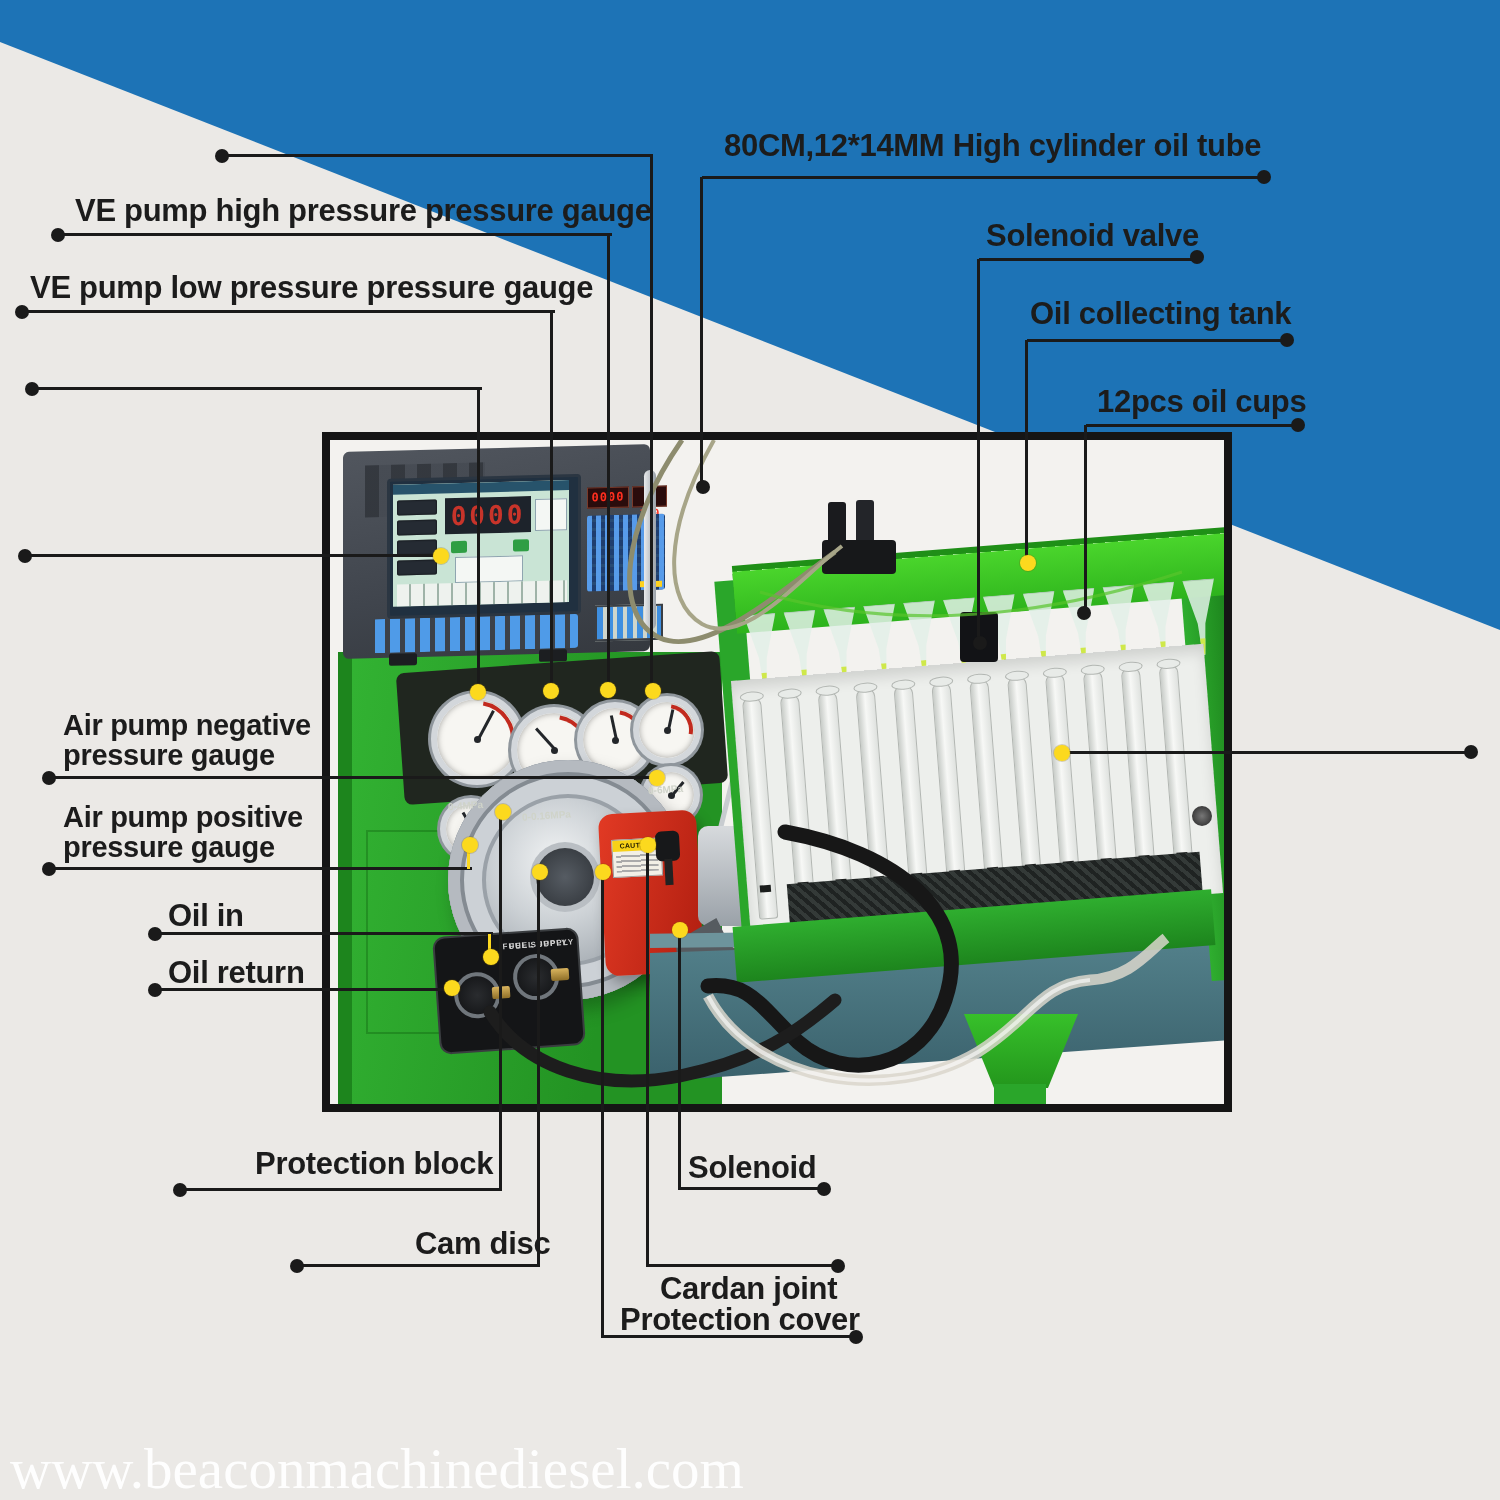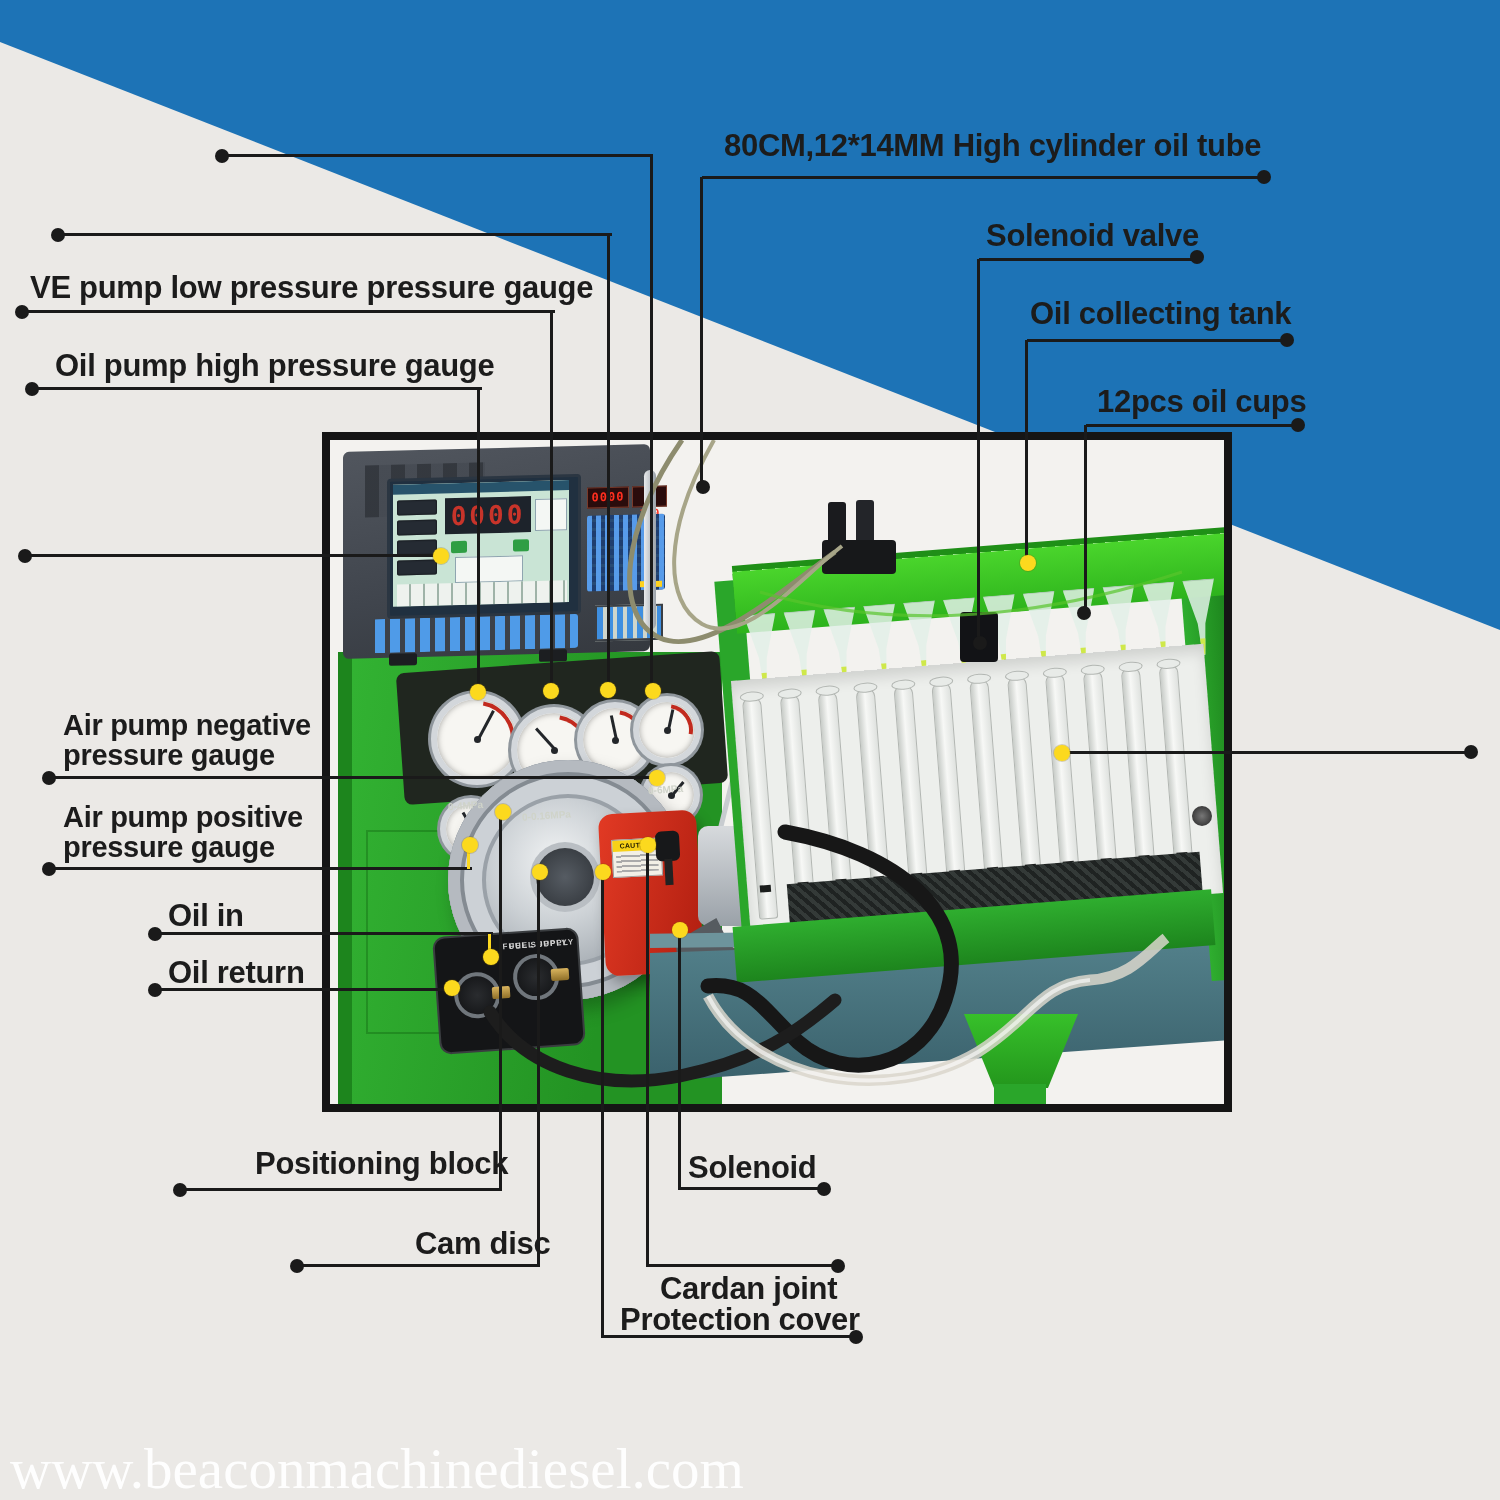--- a/index.html
+++ b/index.html
@@ -319,32 +319,32 @@
       <path d="M 378,556 C 424,644 560,664 648,612 C 700,580 710,544 760,540 C 800,538 818,512 836,498" fill="none" stroke="#d9d6cb" stroke-width="11" opacity=".85"></path>
       <path d="M 378,556 C 424,644 560,664 648,612 C 700,580 710,544 760,540" fill="none" stroke="#ffffff" stroke-width="4" opacity=".6"></path>
     </svg>
   </div>
 
   <div class="ln" style="left:222px;top:154px;width:431px;height:3px"></div>
   <div class="ln" style="left:650px;top:156px;width:3px;height:531px"></div>
   <div class="dt" style="left:215px;top:149px"></div>
   <div class="yd" style="left:645px;top:683px"></div>
 
+  <div class="lbl" style="left:75px;top:193px">VE pump high pressure pressure gauge</div>
   <div class="ln" style="left:58px;top:233px;width:554px;height:3px"></div>
   <div class="ln" style="left:607px;top:235px;width:3px;height:450px"></div>
   <div class="dt" style="left:51px;top:228px"></div>
   <div class="yd" style="left:600px;top:682px"></div>
 
   <div class="lbl" style="left:30px;top:270px">VE pump low pressure pressure gauge</div>
   <div class="ln" style="left:22px;top:310px;width:533px;height:3px"></div>
   <div class="ln" style="left:550px;top:312px;width:3px;height:374px"></div>
   <div class="dt" style="left:15px;top:305px"></div>
   <div class="yd" style="left:543px;top:683px"></div>
 
-  <div class="lbl" style="left:55px;top:348px">Oil pump high pressure gauge</div>
   <div class="ln" style="left:32px;top:387px;width:450px;height:3px"></div>
   <div class="ln" style="left:477px;top:389px;width:3px;height:298px"></div>
   <div class="dt" style="left:25px;top:382px"></div>
   <div class="yd" style="left:470px;top:684px"></div>
 
   <div class="ln" style="left:25px;top:554px;width:417px;height:3px"></div>
   <div class="dt" style="left:18px;top:549px"></div>
   <div class="yd" style="left:433px;top:548px"></div>
 
   <div class="lbl sm" style="left:63px;top:710px">
@@ -396,21 +396,21 @@
   <div class="lbl" style="left:1097px;top:384px">12pcs oil cups</div>
   <div class="ln" style="left:1086px;top:424px;width:212px;height:3px"></div>
   <div class="ln" style="left:1084px;top:425px;width:3px;height:188px"></div>
   <div class="dt" style="left:1291px;top:418px"></div>
   <div class="dt" style="left:1077px;top:606px"></div>
 
   <div class="ln" style="left:1062px;top:751px;width:409px;height:3px"></div>
   <div class="dt" style="left:1464px;top:745px"></div>
   <div class="yd" style="left:1054px;top:745px"></div>
 
-  <div class="lbl" style="left:255px;top:1146px">Positioning block</div>
+  <div class="lbl" style="left:255px;top:1146px">Protection block</div>
   <div class="ln" style="left:180px;top:1188px;width:322px;height:3px"></div>
   <div class="ln" style="left:499px;top:812px;width:3px;height:378px"></div>
   <div class="dt" style="left:173px;top:1183px"></div>
   <div class="yd" style="left:495px;top:804px"></div>
 
   <div class="lbl" style="left:415px;top:1226px">Cam disc</div>
   <div class="ln" style="left:297px;top:1264px;width:243px;height:3px"></div>
   <div class="ln" style="left:537px;top:872px;width:3px;height:395px"></div>
   <div class="dt" style="left:290px;top:1259px"></div>
   <div class="yd" style="left:532px;top:864px"></div>

